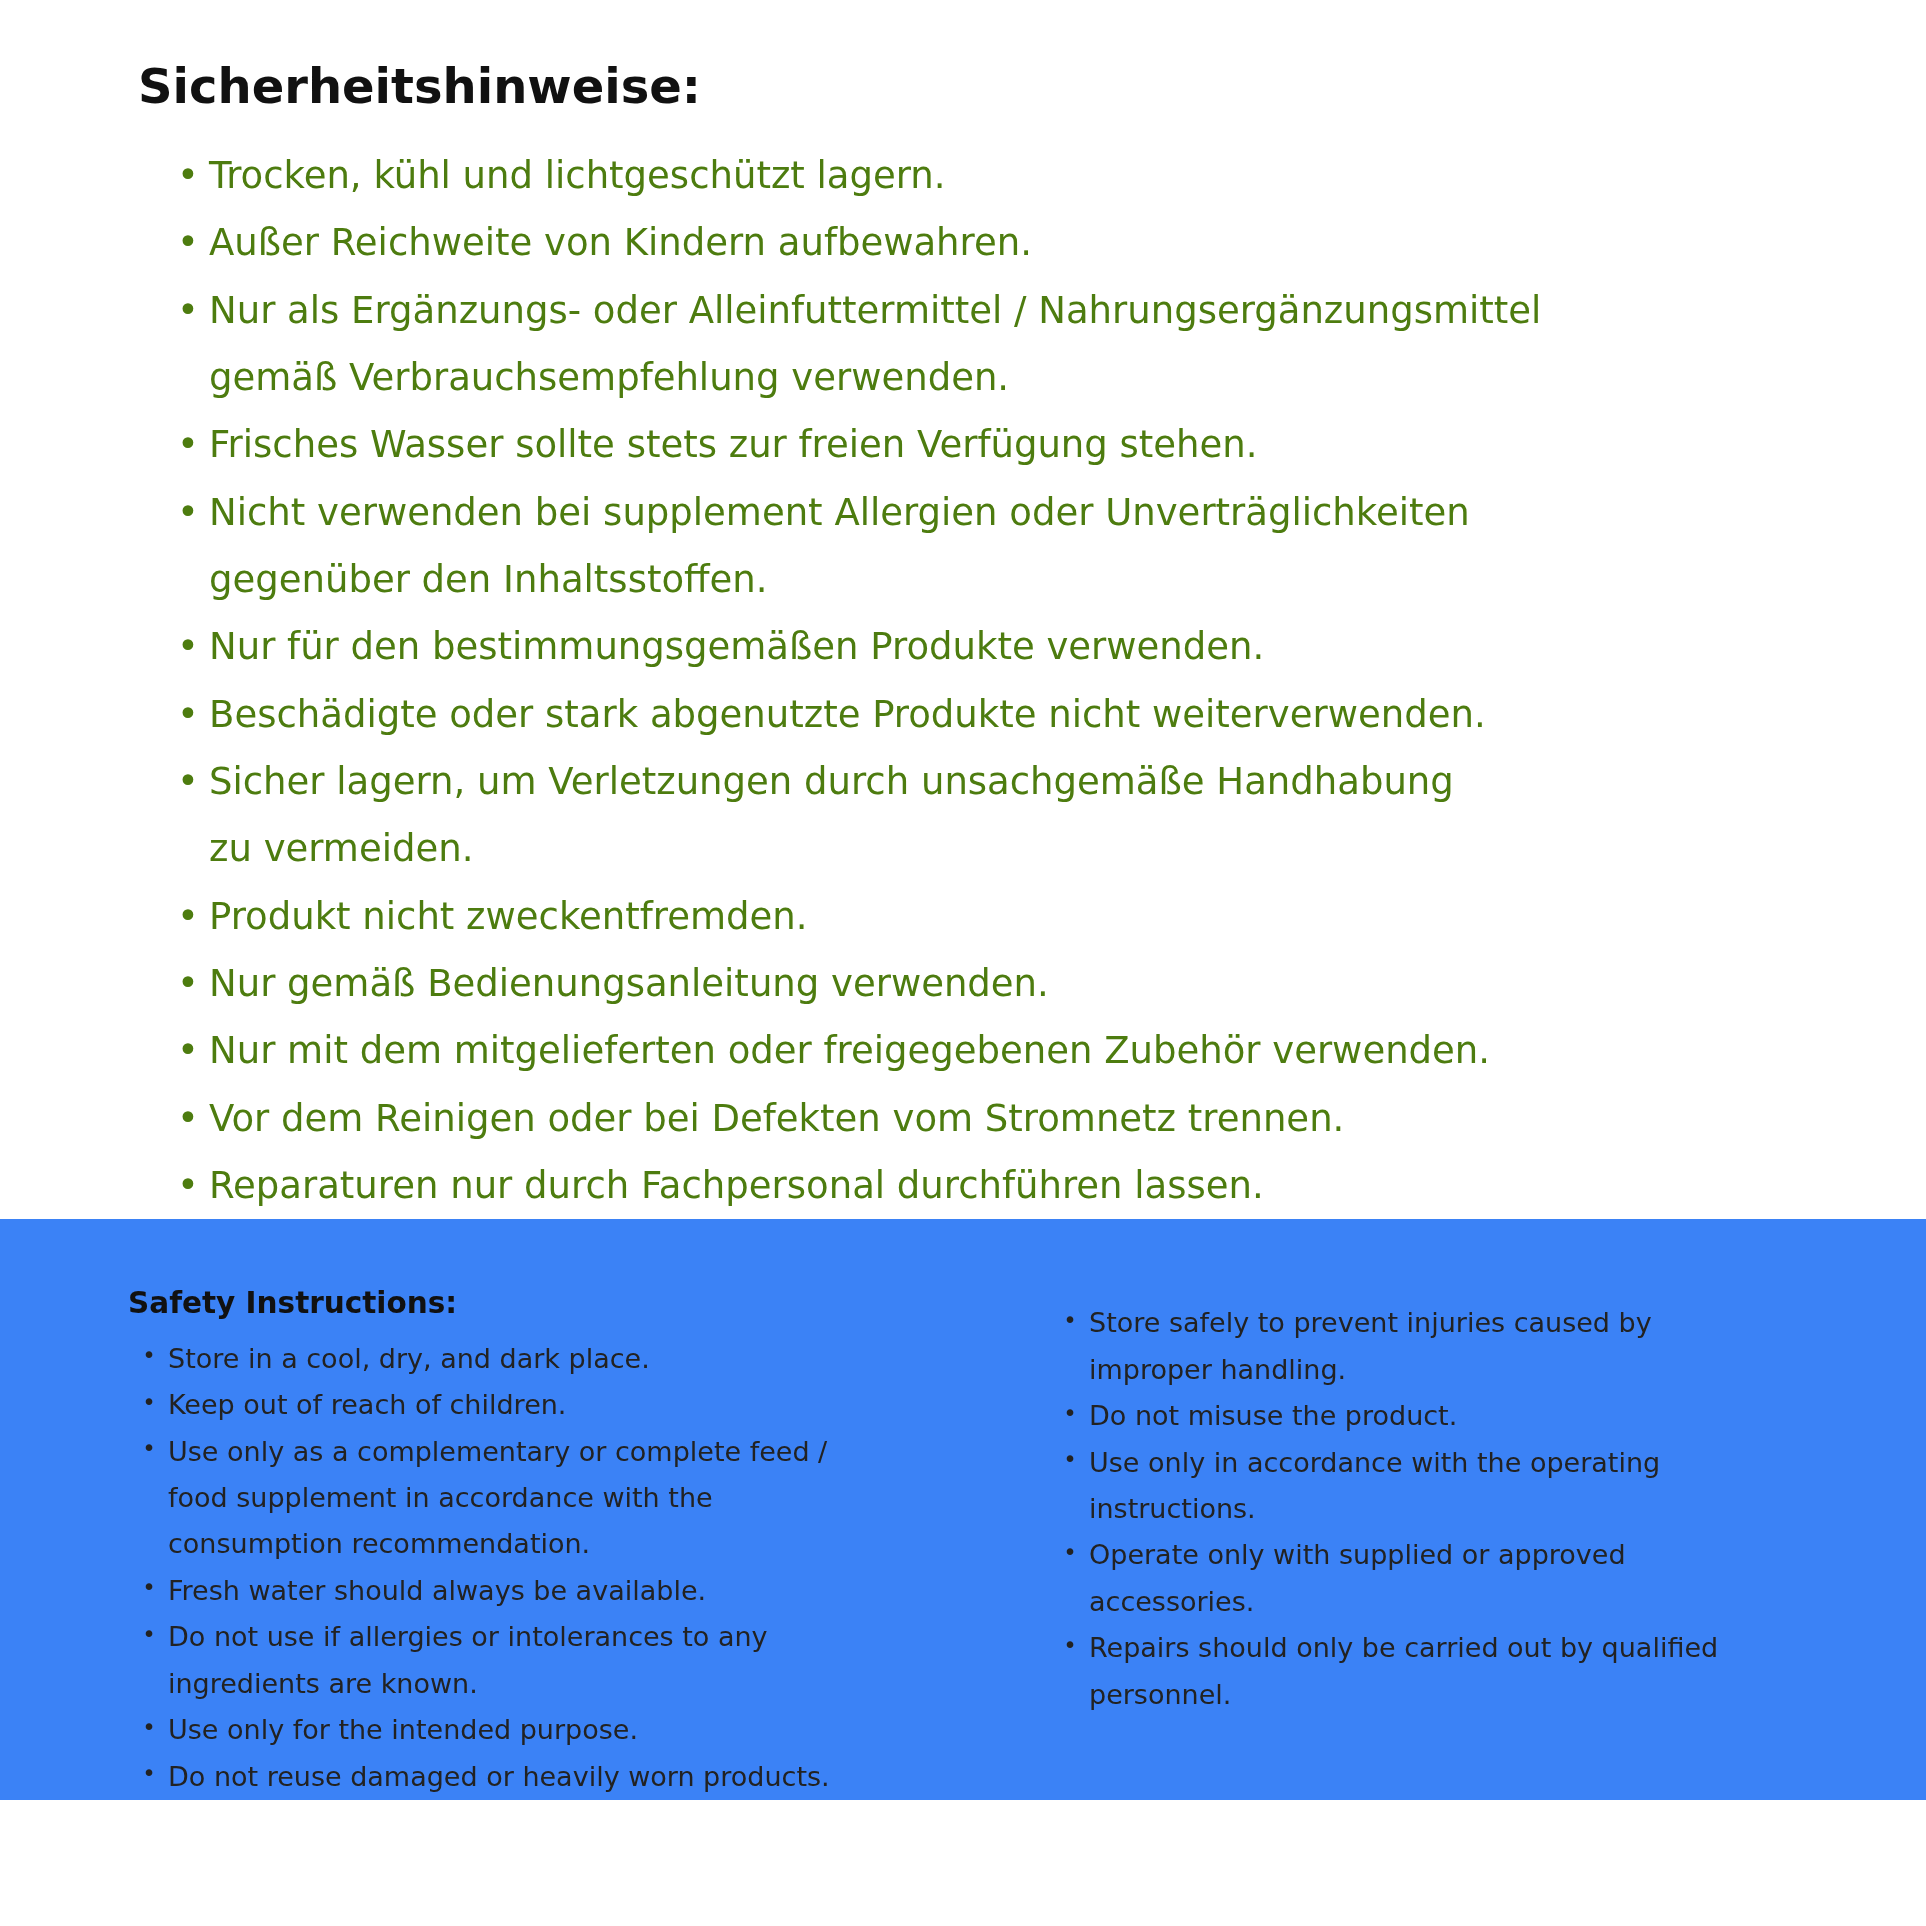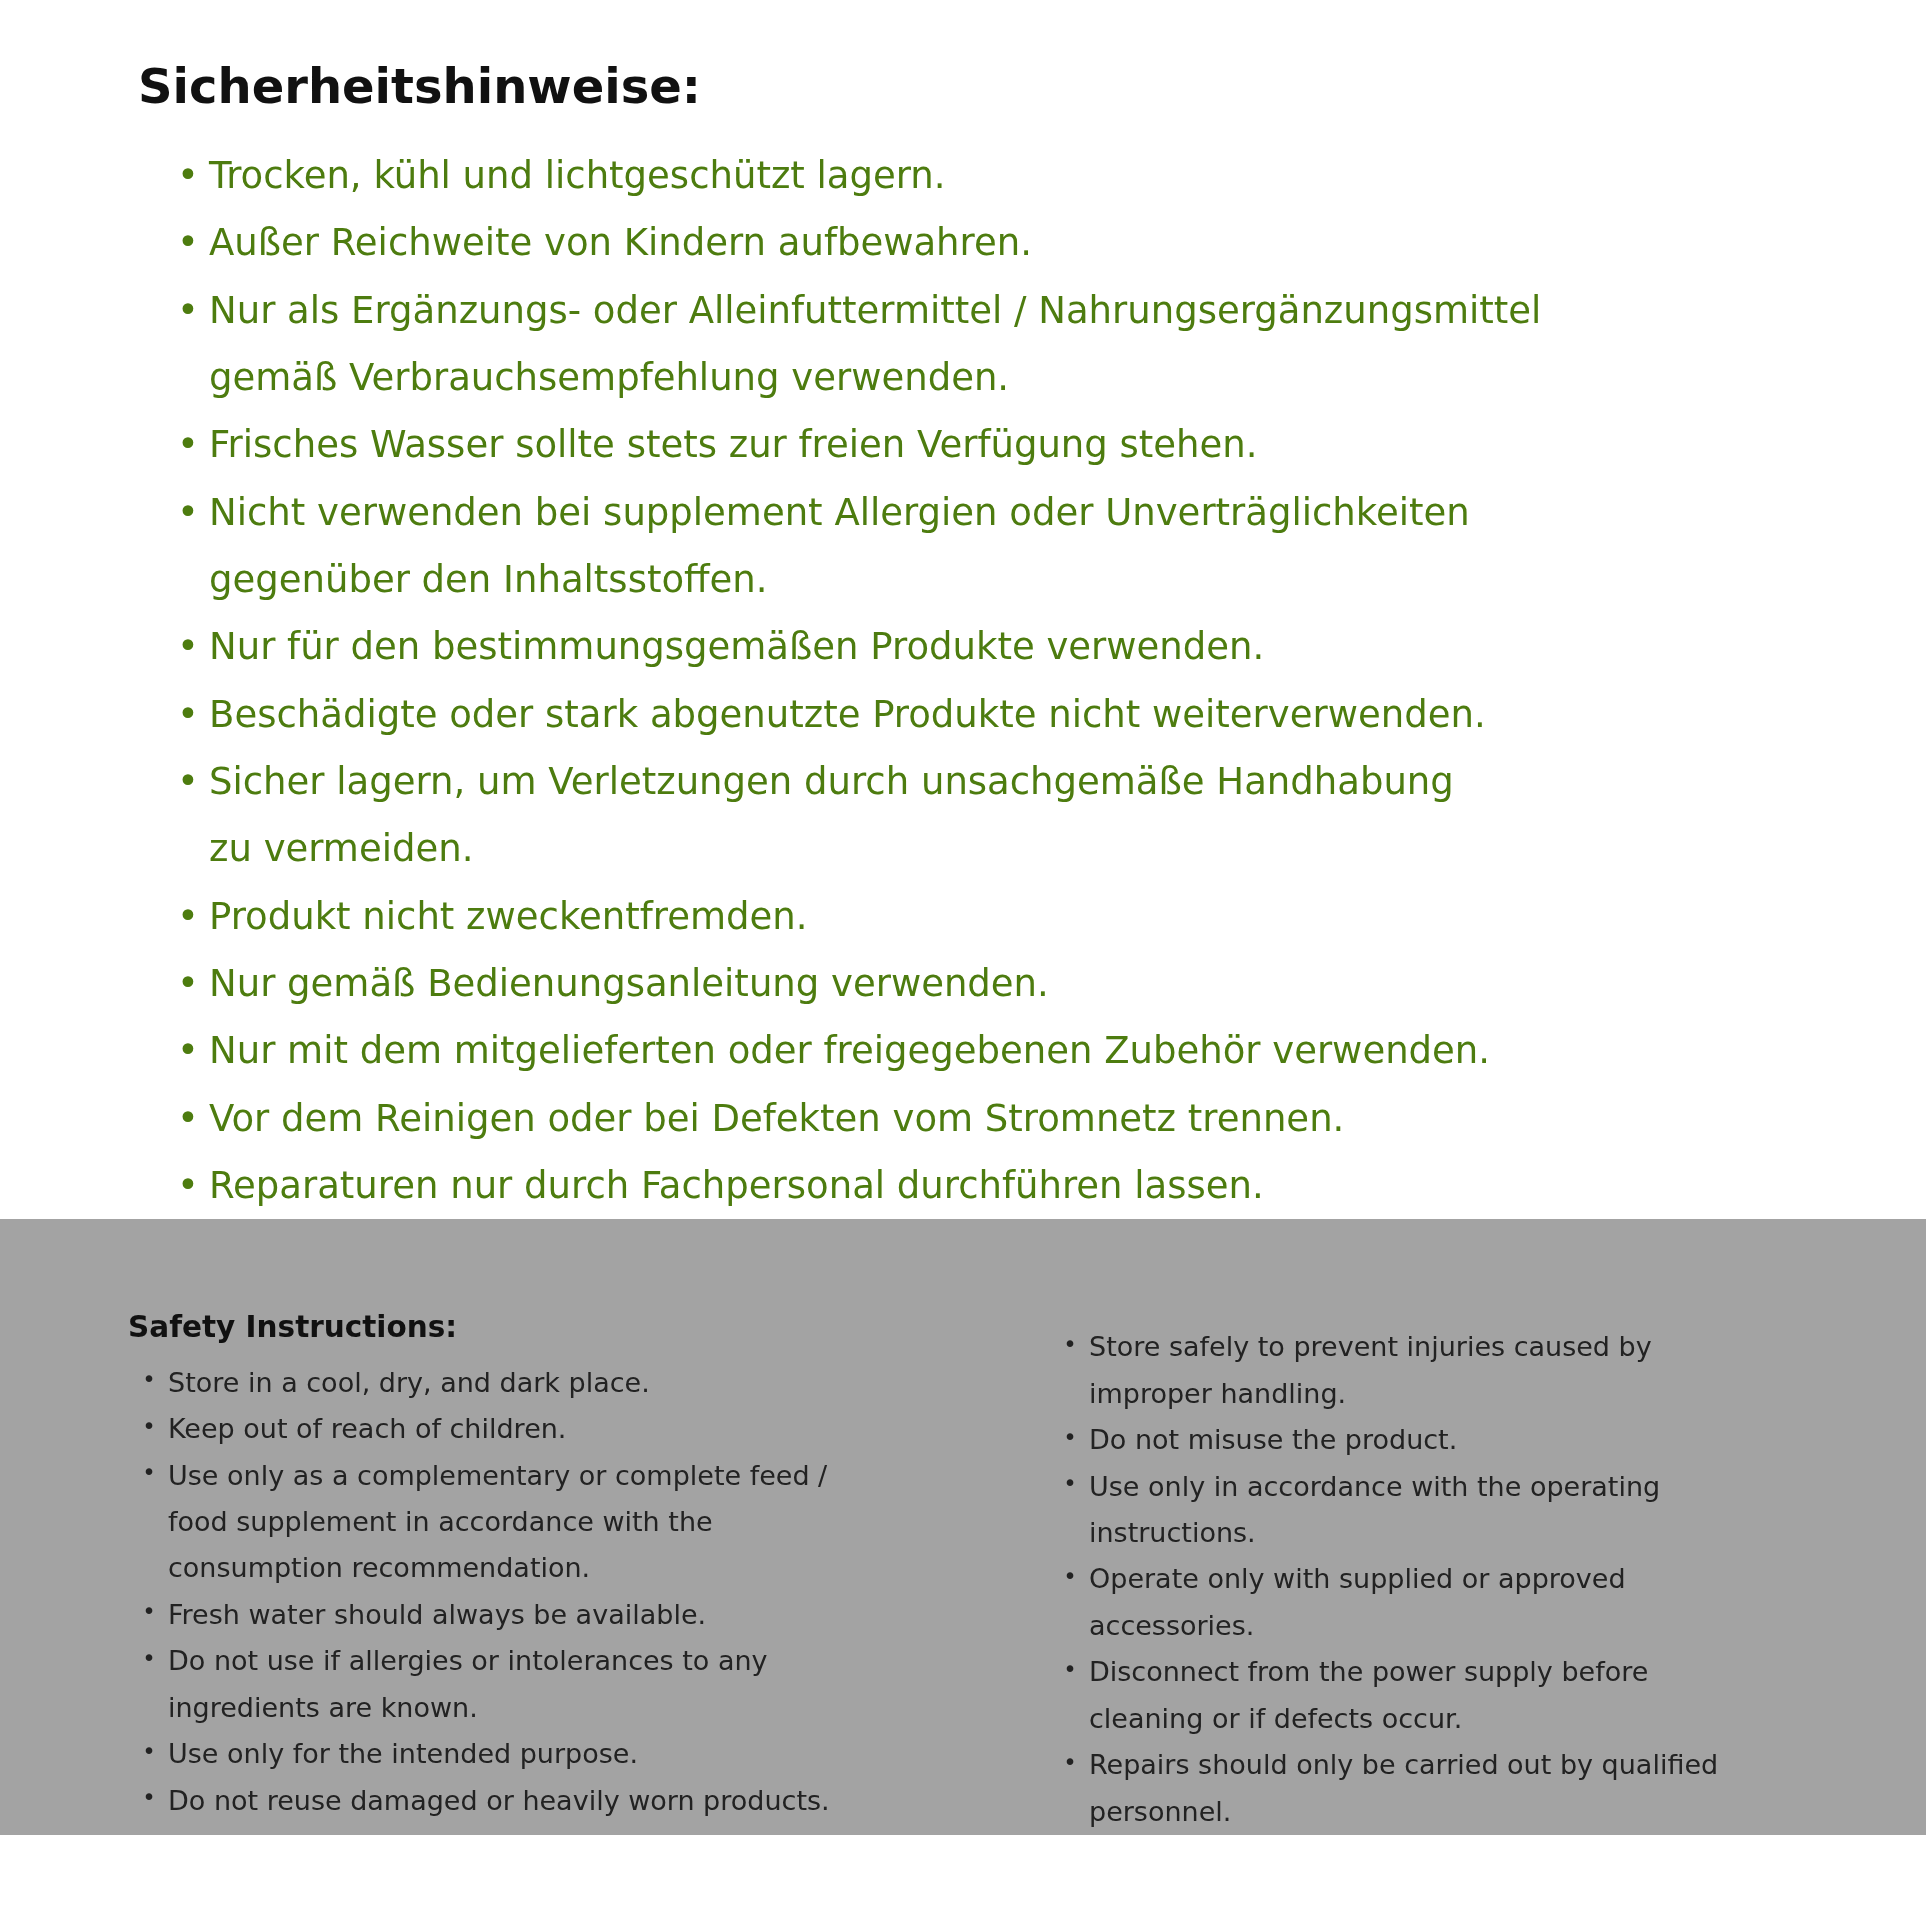--- a/index.html
+++ b/index.html
@@ -50,22 +50,22 @@
     content: "\2022";
     position: absolute;
     left: 3.9px;
     top: 0;
   }
 
   
   .section-en {
     box-sizing: border-box;
     flex: 1;
-    background: #a3a3a3;
-    padding: 91px 77px 0 128px;
+    background: #3b82f6;
+    padding: 67px 77px 0 128px;
     display: flex;
     align-items: flex-start;
   }
   .col-left {
     flex: 0 0 auto;
     width: 867px;
     margin-right: 67px;
   }
   .col-right {
     flex: 1;
@@ -146,22 +146,20 @@
     </div>
     <div class="col-right">
       <ul class="list-en">
         <li>Store safely to prevent injuries caused by
 improper handling.</li>
         <li>Do not misuse the product.</li>
         <li>Use only in accordance with the operating
 instructions.</li>
         <li>Operate only with supplied or approved
 accessories.</li>
-        <li>Disconnect from the power supply before
-cleaning or if defects occur.</li>
         <li>Repairs should only be carried out by qualified
 personnel.</li>
       </ul>
     </div>
   </div>
 
 </div>
 
 
 </body></html>

